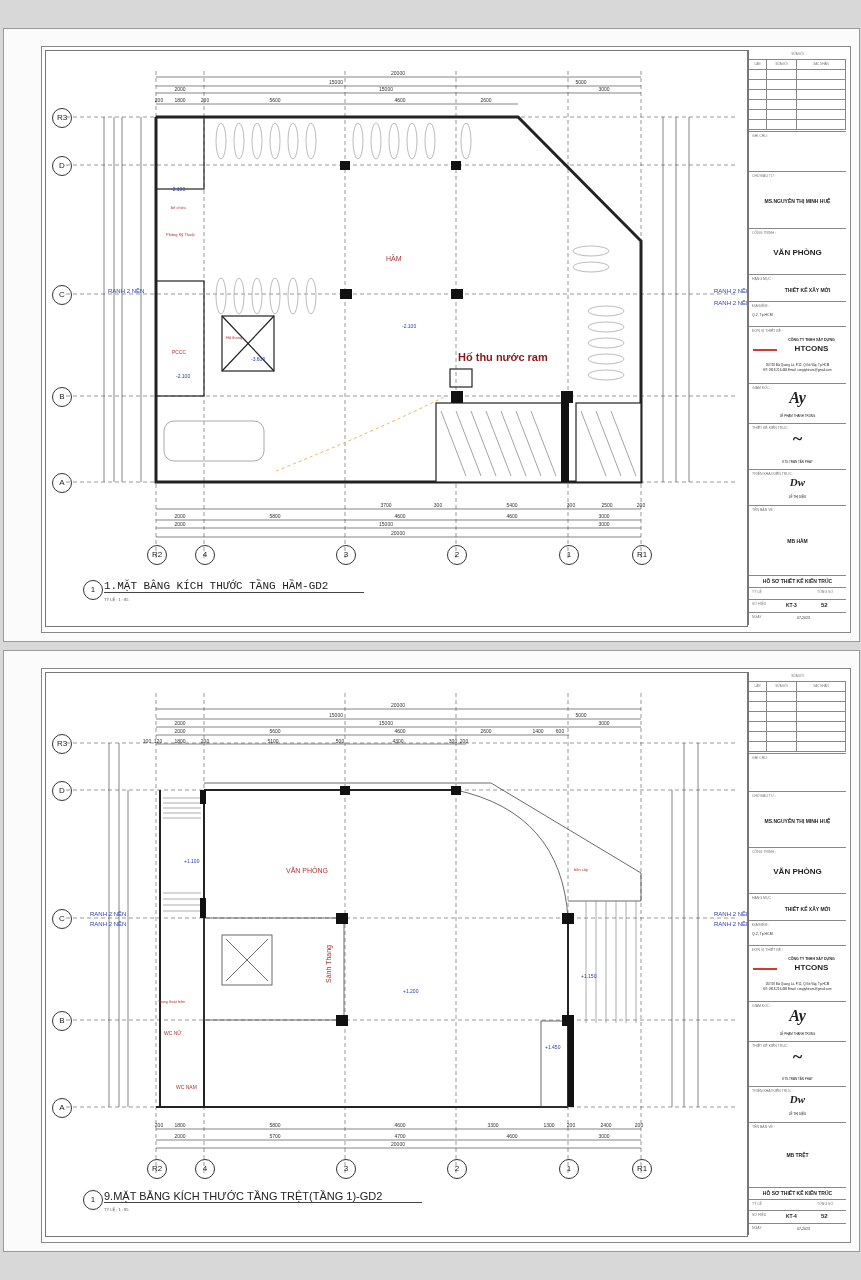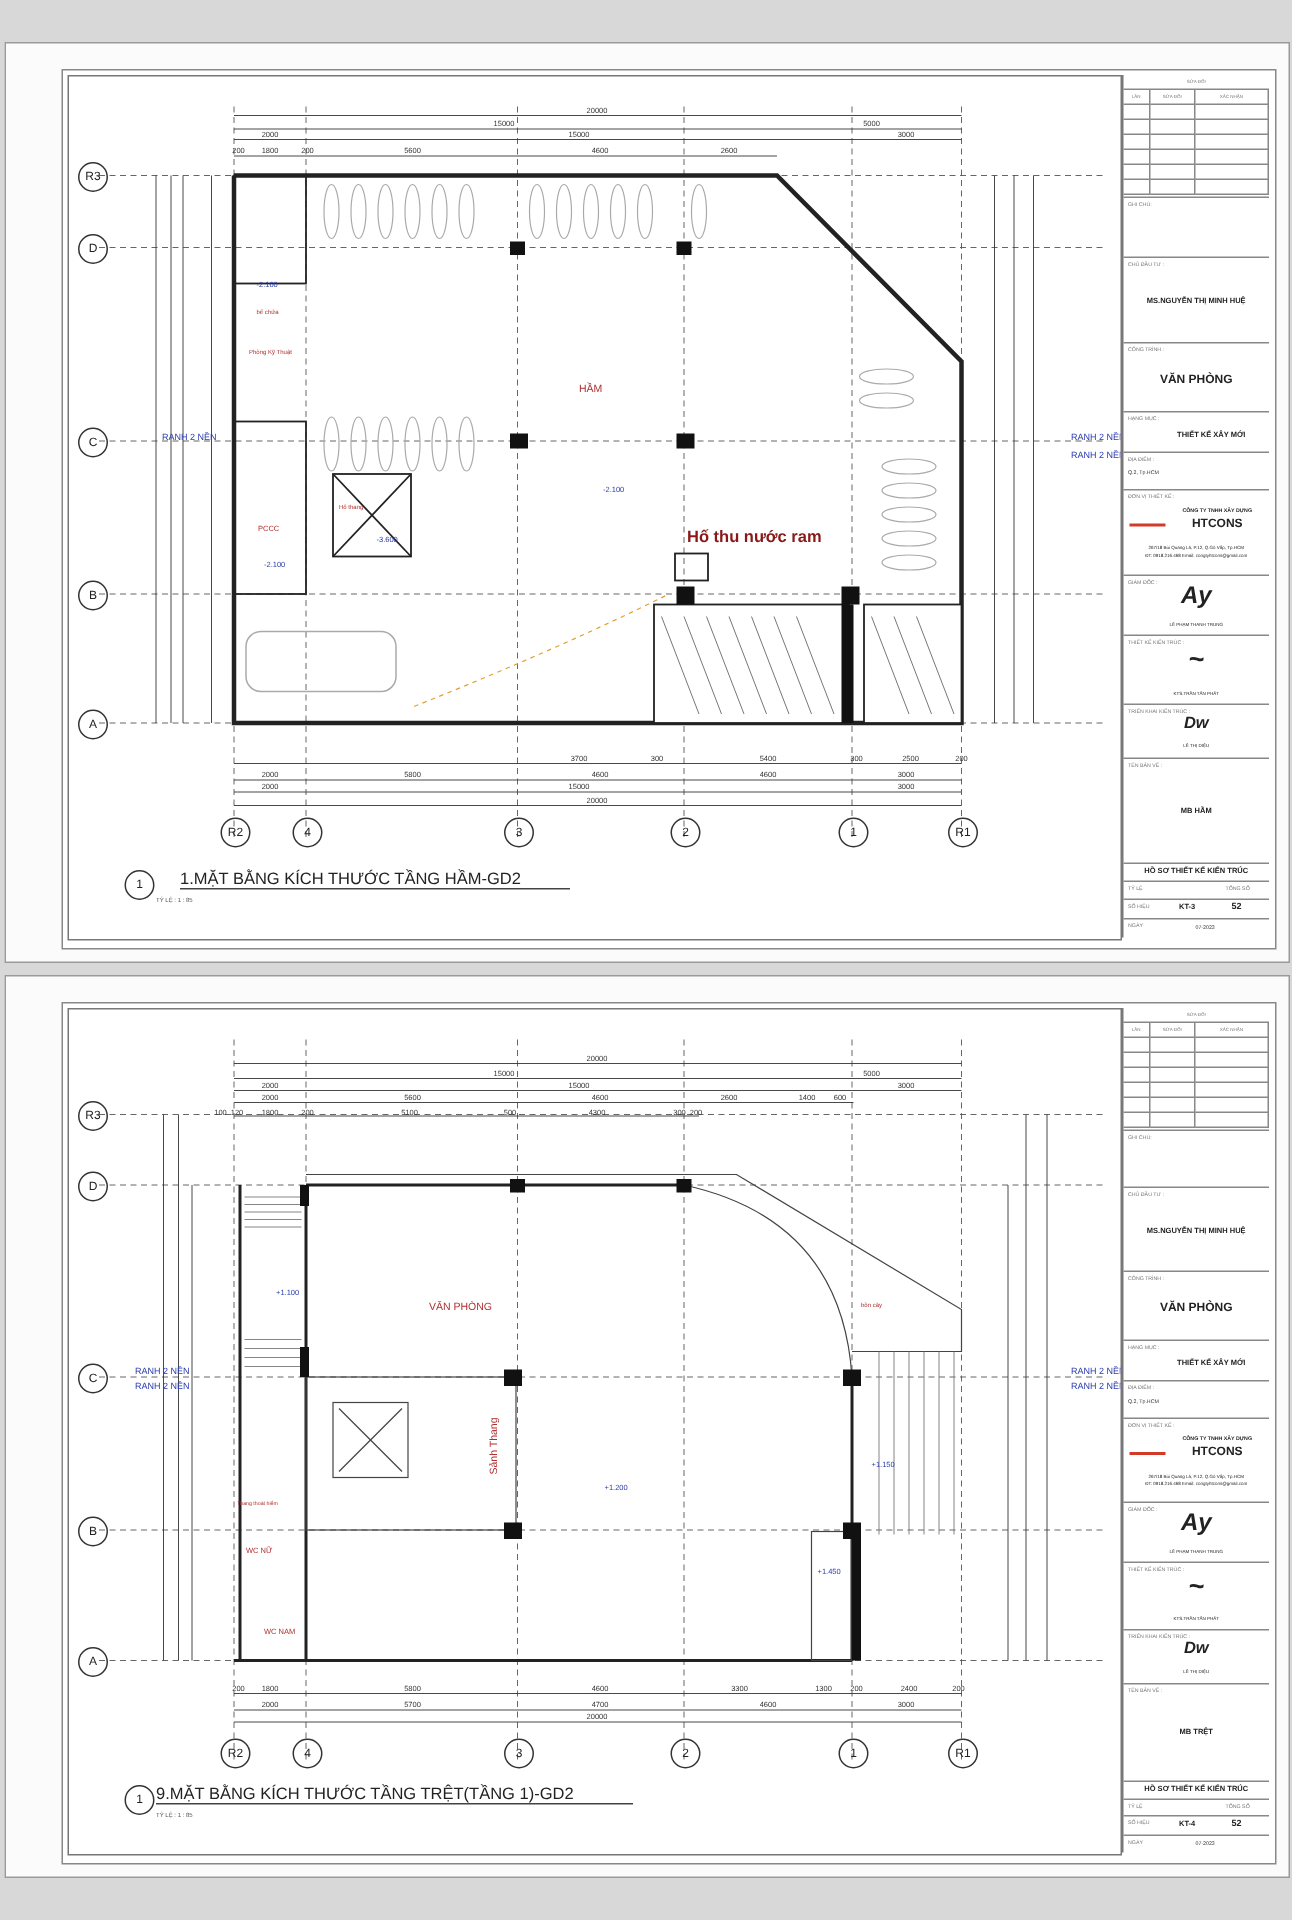--- a/index.html
+++ b/index.html
@@ -15,21 +15,21 @@
   .rev div{border-right:1px solid #888;border-bottom:1px solid #888;height:9px;font-size:3px;text-align:center;line-height:9px;color:#777;}
   svg{position:absolute;left:0;top:0;}
   .dim{font-size:5px;fill:#333;font-family:"Liberation Sans",sans-serif;}
   .room{font-size:7px;fill:#b03030;font-family:"Liberation Sans",sans-serif;}
   .lvl{font-size:5px;fill:#2a3aa8;font-family:"Liberation Sans",sans-serif;}
   .ranh{font-size:6px;fill:#3040b0;font-family:"Liberation Sans",sans-serif;}
   .title{position:absolute;font-size:11px;color:#222;border-bottom:1px solid #444;white-space:nowrap;}
   .scale{position:absolute;font-size:4px;color:#555;}
   .circ{position:absolute;width:18px;height:18px;border:1px solid #333;border-radius:50%;font-size:8px;text-align:center;line-height:18px;color:#222;}
   .htcons{color:#d23a2a;font-weight:bold;font-size:8px;}
-  .sig{font-family:Liberation Sans, sans-serif;color:#2233bb;font-style:italic;font-weight:bold;}
+  .sig{font-family:Liberation Serif, serif;color:#2233bb;font-style:italic;font-weight:bold;}
 </style>
 </head>
 <body>
 
 <div class="sheet" style="top:28px;height:612px;">
   <div class="frame" style="left:37px;top:17px;width:808px;height:585px;">
     <div class="inner" style="left:3px;top:3px;width:701px;height:575px;">
       <svg width="701" height="575">
 
         <g stroke="#555" stroke-dasharray="4,3" stroke-width="0.6">
@@ -181,21 +181,21 @@
       <div class="circ" style="left:6px;top:336px;">B</div>
       <div class="circ" style="left:6px;top:422px;">A</div>
       <div class="circ" style="left:101px;top:494px;">R2</div>
       <div class="circ" style="left:149px;top:494px;">4</div>
       <div class="circ" style="left:290px;top:494px;">3</div>
       <div class="circ" style="left:401px;top:494px;">2</div>
       <div class="circ" style="left:513px;top:494px;">1</div>
       <div class="circ" style="left:586px;top:494px;">R1</div>
 
       <div class="circ" style="left:37px;top:529px;">1</div>
-      <div class="title" style="left:74px;top:529px;width:260px;">1.MẶT BẰNG KÍCH THƯỚC TẦNG HẦM-GD2</div>
+      <div class="title" style="left:58px;top:529px;width:260px;font-family:Liberation Mono, monospace;">1.MẶT BẰNG KÍCH THƯỚC TẦNG HẦM-GD2</div>
       <div class="scale" style="left:58px;top:546px;">TỶ LỆ : 1 : 85</div>
     </div>
 
     <div class="tb" style="left:706px;top:3px;width:97px;height:575px;">
       <div class="cell" style="top:0;height:81px;">
         <div style="height:9px;border-bottom:1px solid #888;font-size:3px;text-align:center;line-height:9px;color:#777;">SỬA ĐỔI</div>
         <div class="rev">
           <div>LẦN</div>
             <div>SỬA ĐỔI</div>
             <div>XÁC NHẬN</div>

